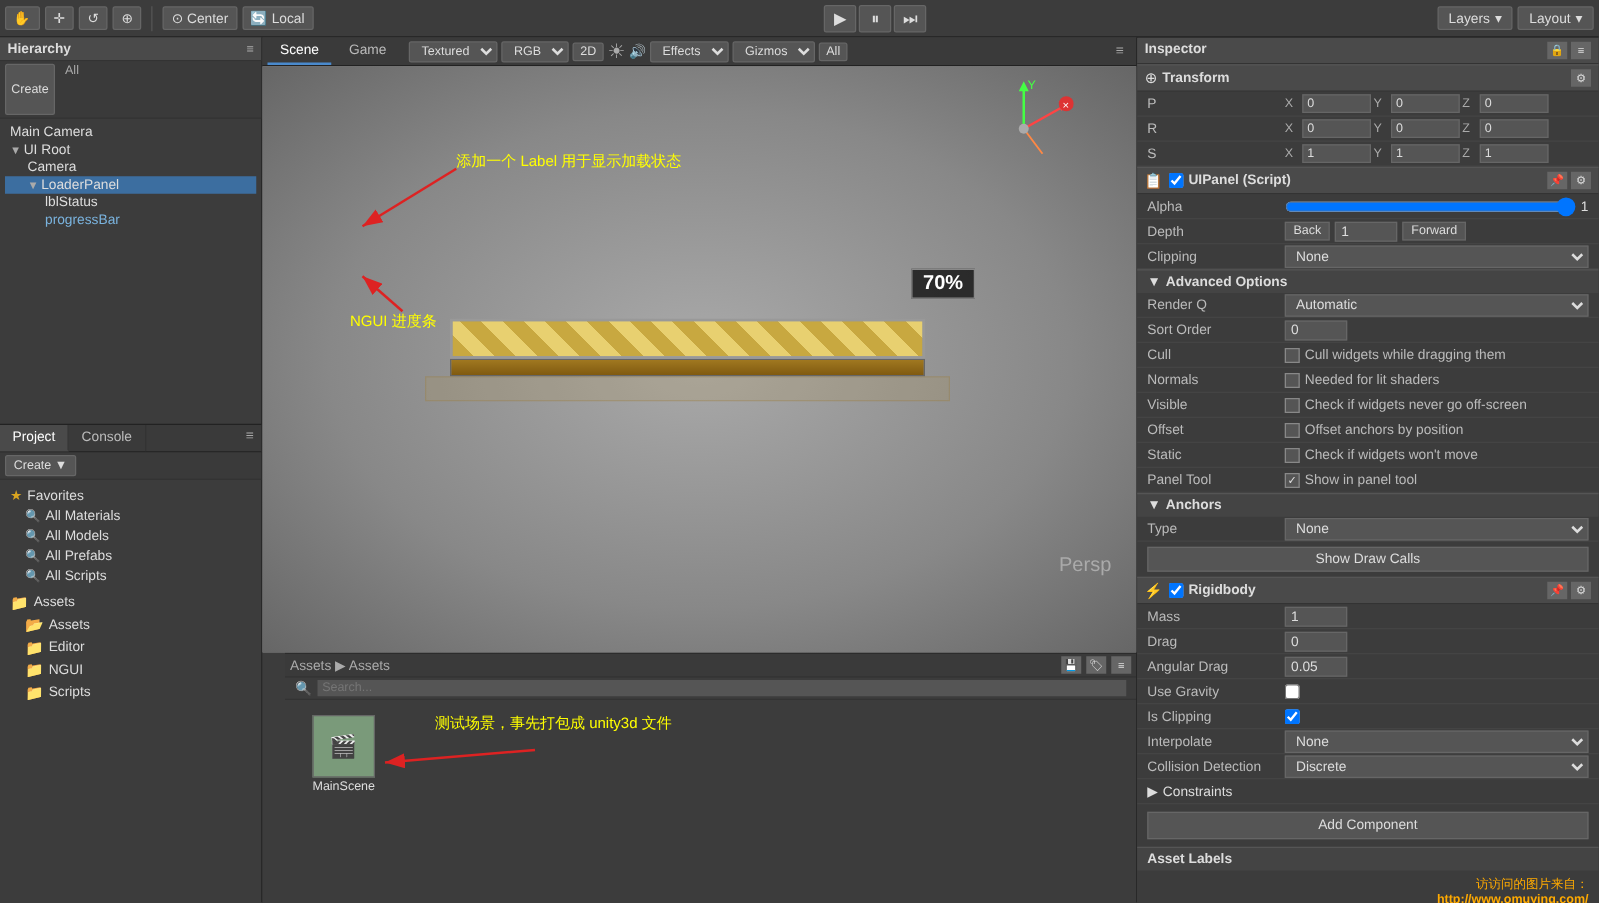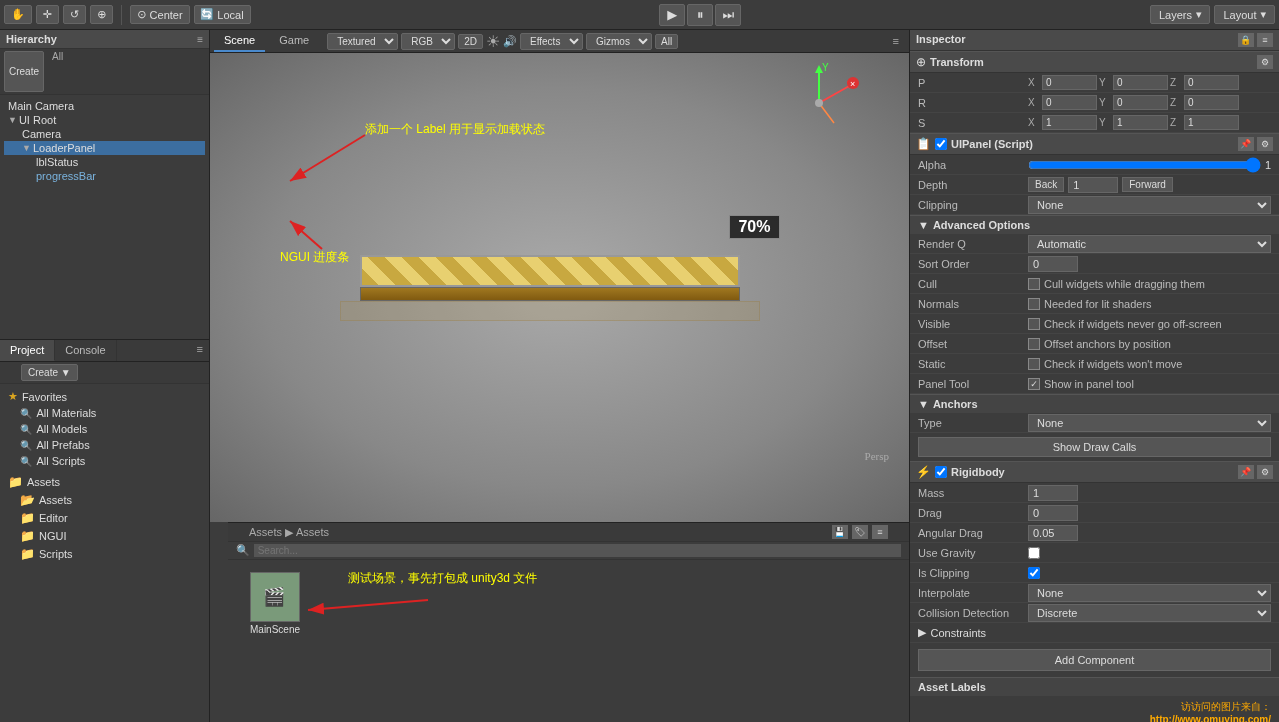--- a/index.html
+++ b/index.html
@@ -208,35 +208,34 @@
       position: absolute;
       top: 10px;
       right: 50px;
     }
     
     .persp-label {
       position: absolute;
       bottom: 60px;
       right: 20px;
       color: #aaa;
-      font-size: 11px;
-      font-family: Liberation Serif, serif;
+      font-size: 16px;
     }
 
     
     #asset-browser {
       height: 200px;
       border-top: 1px solid #222;
       background: #3c3c3c;
       display: flex;
       flex-direction: column;
       margin-left: 18px;
     }
     .ab-toolbar {
-      padding: 2px 21px;
+      padding: 2px 4px;
       background: #3a3a3a;
       border-bottom: 1px solid #333;
       display: flex;
       gap: 8px;
       align-items: center;
       justify-content: space-between;
     }
     .ab-content { display: flex; flex: 1; overflow: hidden; }
     .ab-right { flex: 1; padding: 8px; }
     .asset-item { 

